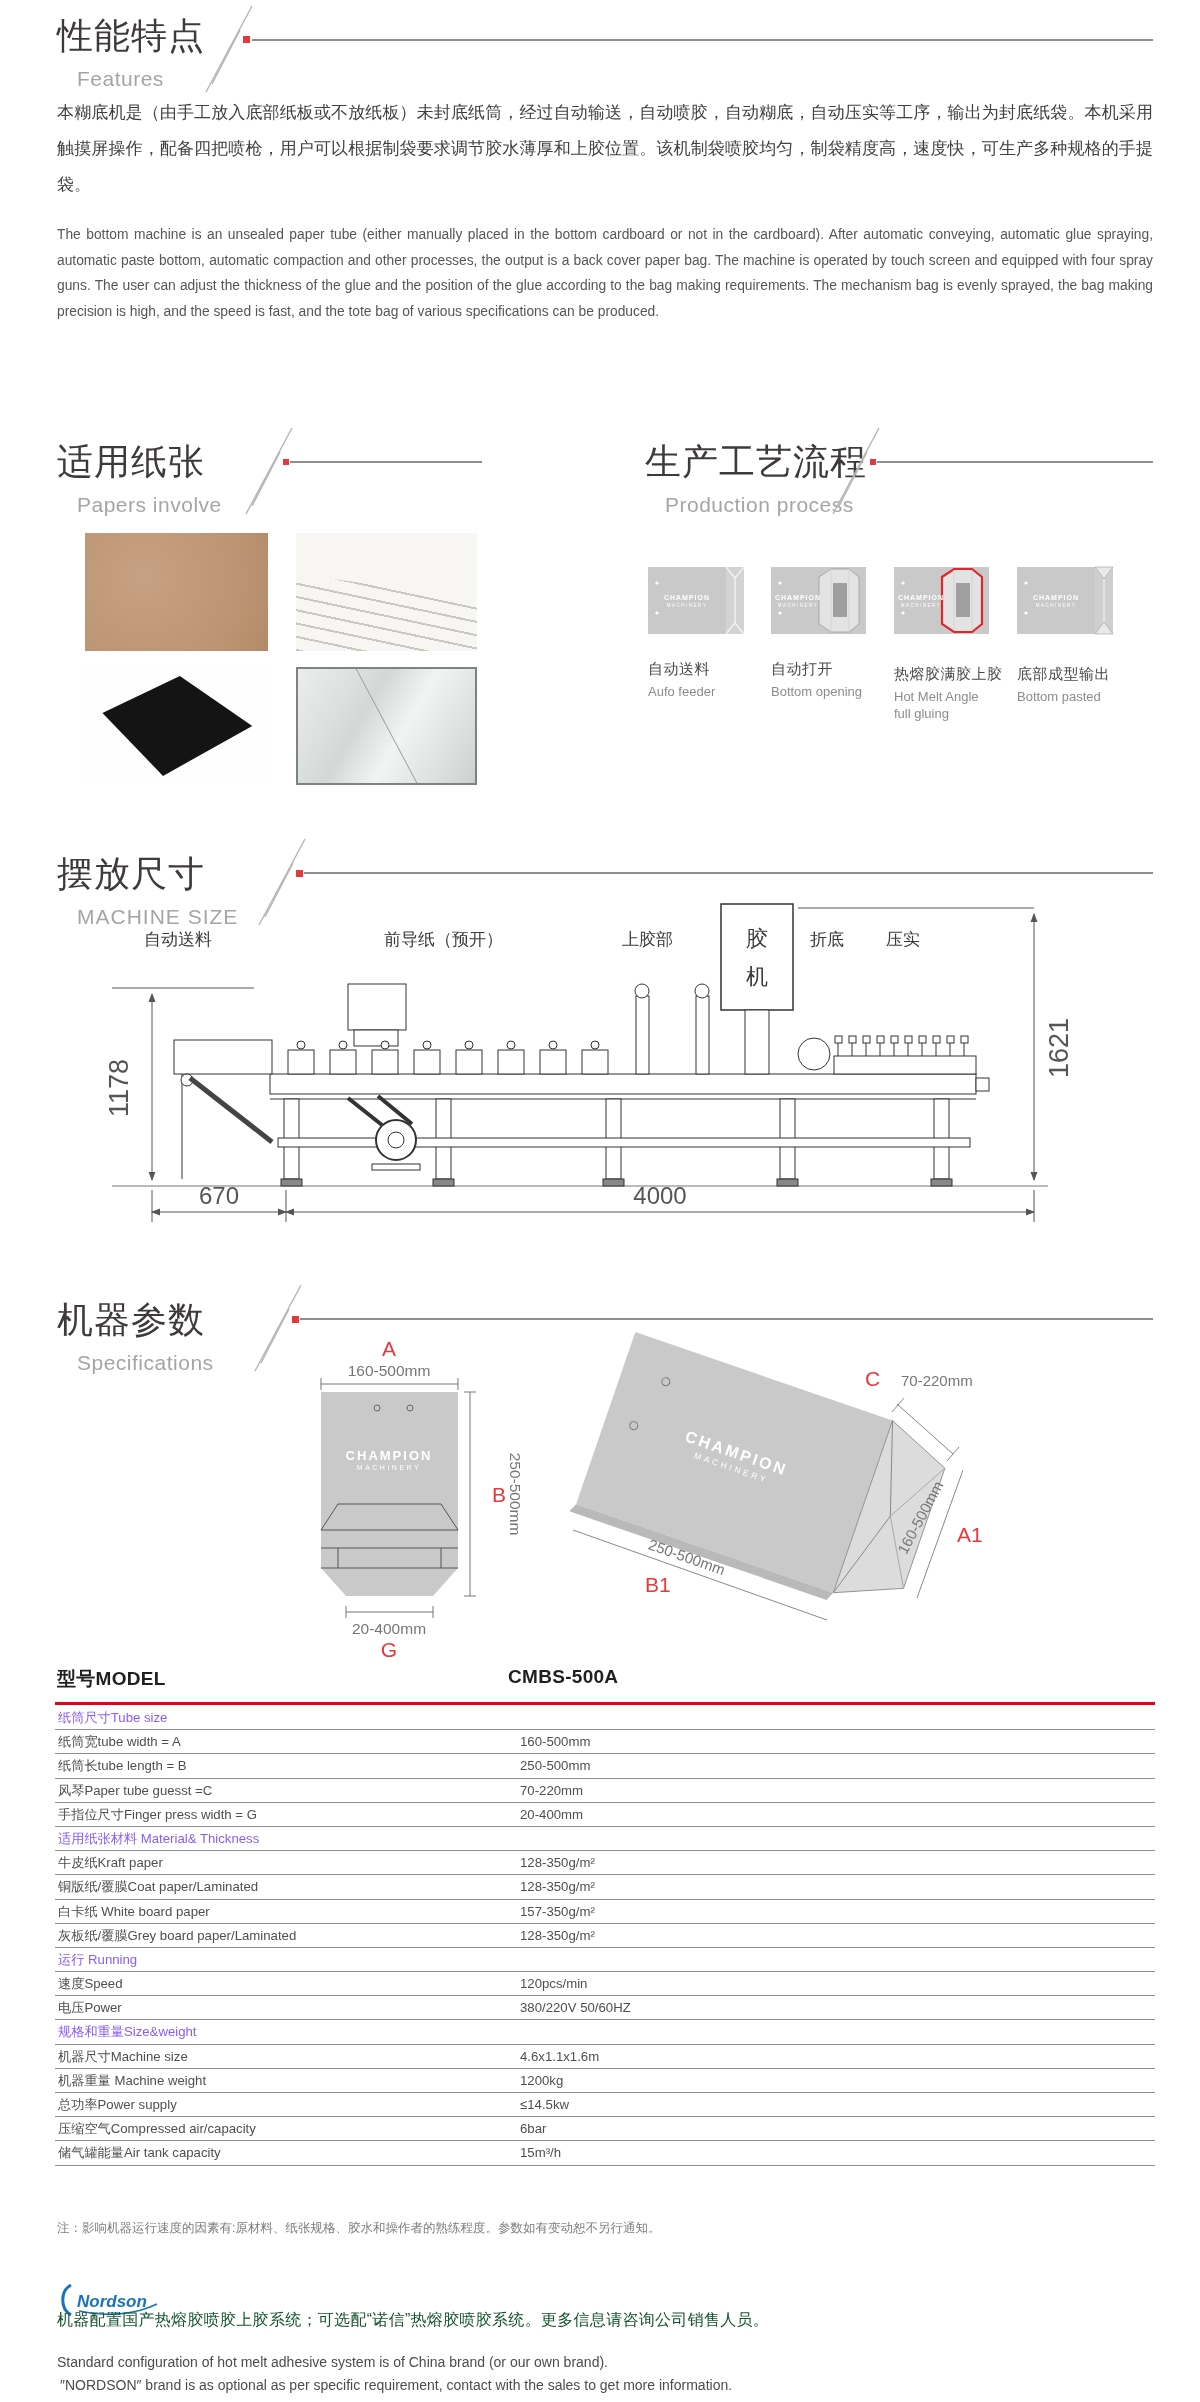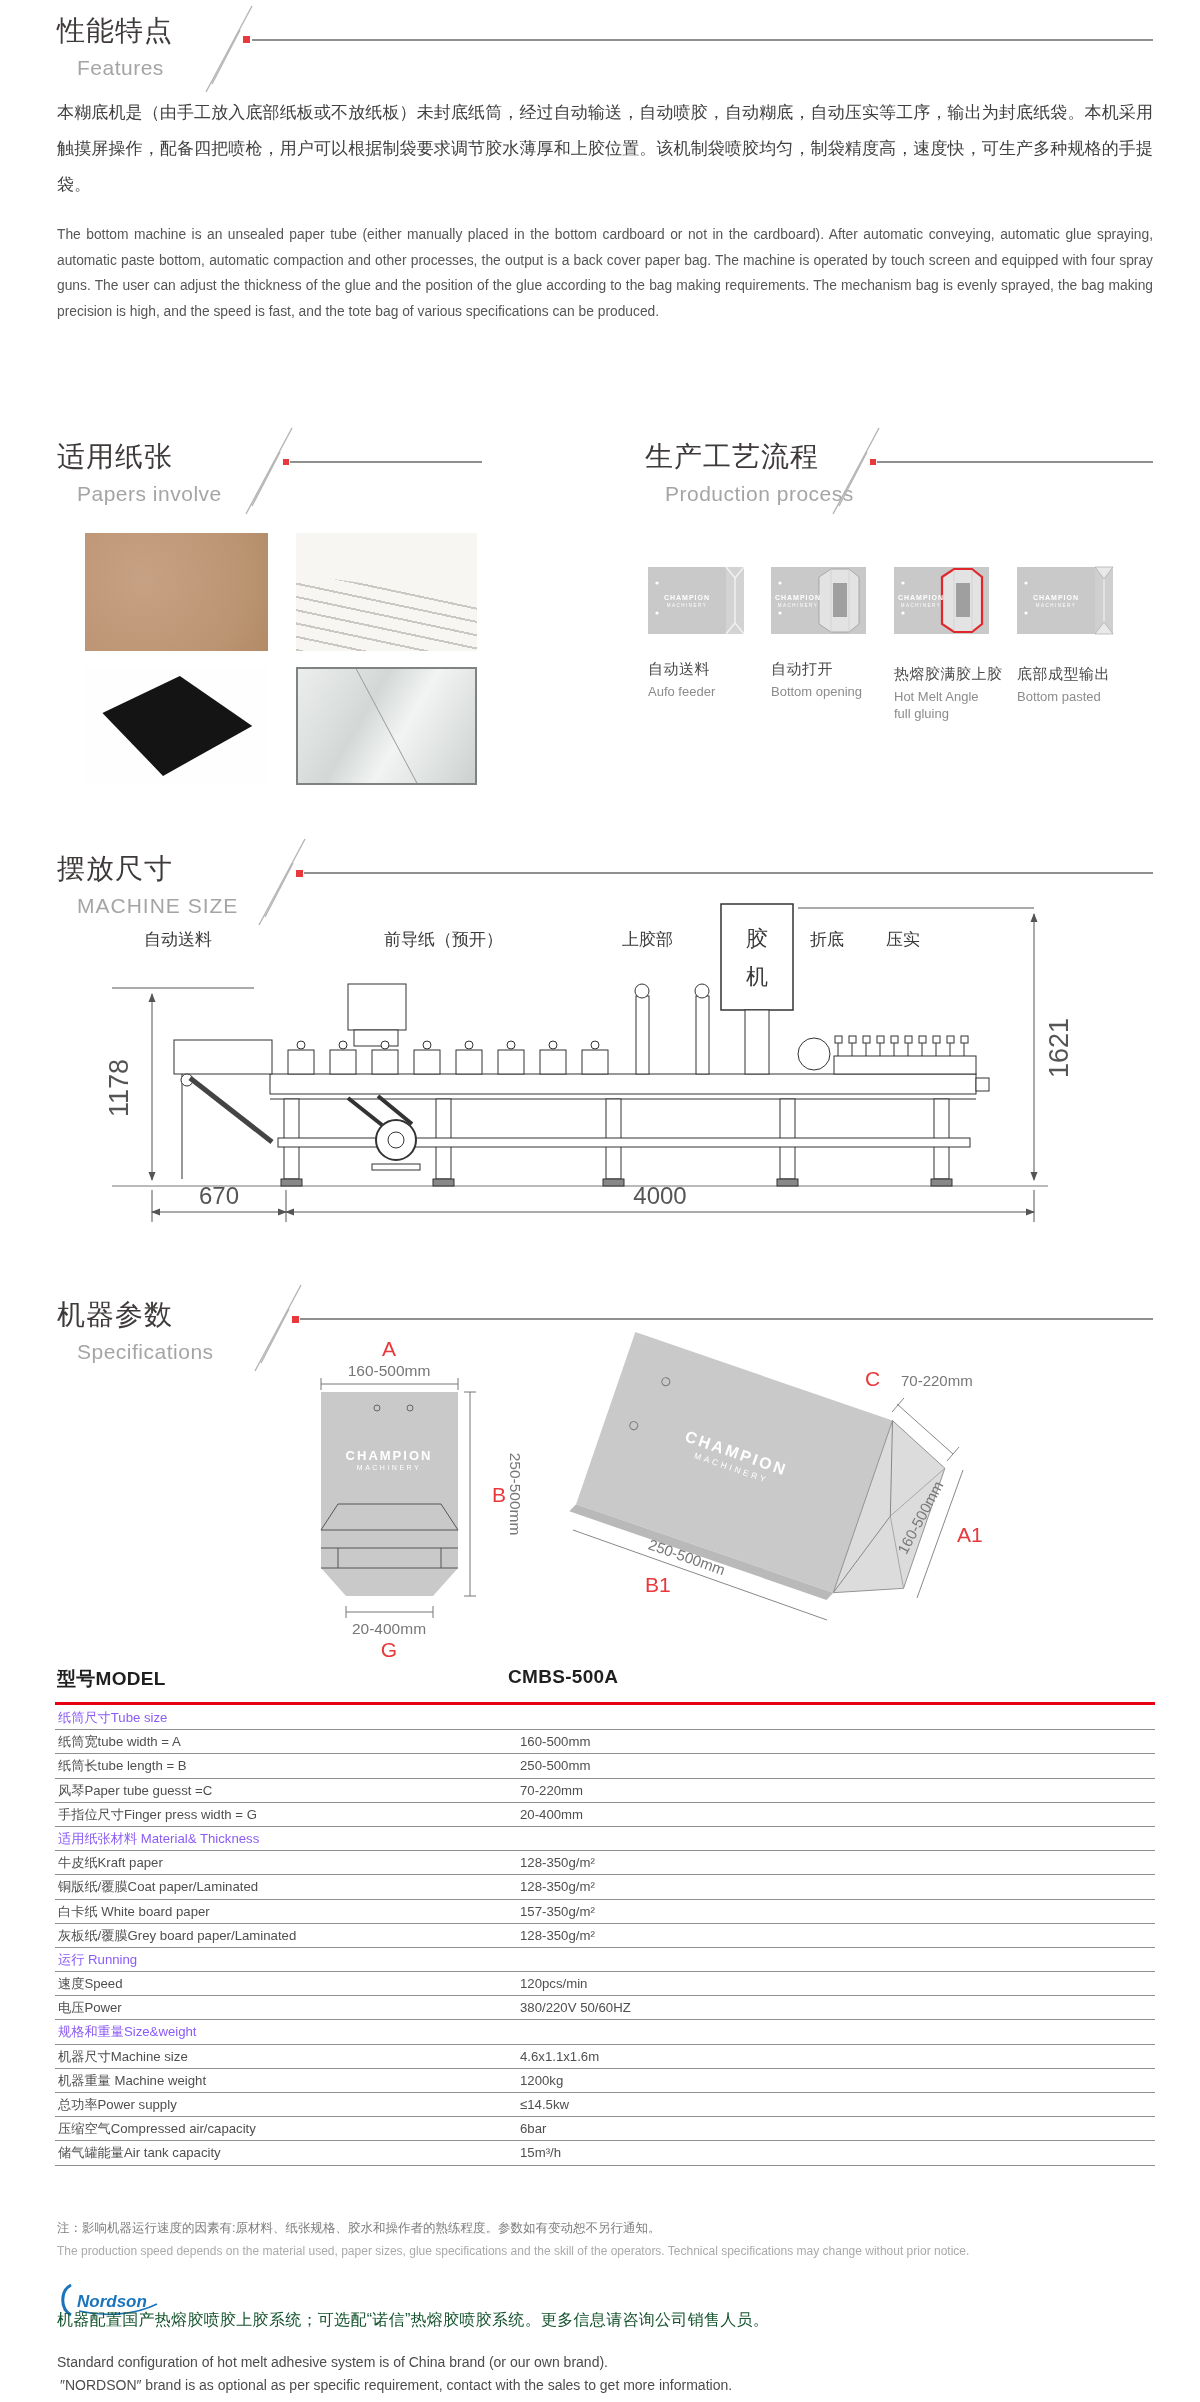--- a/index.html
+++ b/index.html
@@ -1,20 +1,20 @@
 <!DOCTYPE html>
 <html><head>
 <meta charset="utf-8">
 <style>
   html,body{margin:0;padding:0;background:#fff;}
   .page{position:relative;width:1200px;height:2402px;background:#fff;overflow:hidden;
         font-family:"Liberation Sans","DejaVu Sans",sans-serif;}
   .abs{position:absolute;}
   
-  .h-cn{font-size:28px;color:#3e3a39;letter-spacing:1px;font-weight:500;}
+  .h-cn{font-size:36px;color:#3e3a39;letter-spacing:1px;font-weight:500;}
   .h-en{font-size:21px;color:#a5a5a5;letter-spacing:0.5px;margin-top:6px;margin-left:20px;}
   .h-en.caps{letter-spacing:1px;}
   .rule{position:absolute;height:2px;background:#8f8f8f;}
   .rsq{position:absolute;width:7px;height:7px;background:#e8383c;}
   .slash-svg line{stroke:#b5b5b5;stroke-width:1.4;}
   
   .para-cn{font-size:17px;line-height:36px;color:#404040;text-align:justify;}
   .para-en{font-size:13.8px;line-height:25.5px;color:#565656;text-align:justify;}
   
   .pimg{position:absolute;}
@@ -448,21 +448,20 @@
       </div>
 
       <div class="t-row data">
         <span class="t-label">储气罐能量Air tank capacity</span>
         <span class="t-value">15m³/h</span>
       </div>
 
   </div>
 
   <div class="abs note-cn" style="left:57px;top:2220px;width:1100px;">注：影响机器运行速度的因素有:原材料、纸张规格、胶水和操作者的熟练程度。参数如有变动恕不另行通知。</div>
-  <div class="abs note-en" style="left:57px;top:2243px;width:1100px;">The production speed depends on the material used, paper sizes, glue specifications and the skill of the operators. Technical specifications may change without prior notice.</div>
 
   <svg class="abs" style="left:57px;top:2282px;" width="130" height="36" viewBox="0 0 130 36">
     <path d="M14,3 C3,9 3,27 14,33" stroke="#1a74bc" stroke-width="3" fill="none"></path>
     <text x="20" y="25" font-size="17" font-style="italic" font-weight="bold" fill="#1a74bc">Nordson</text>
     <path d="M22,29 C48,35 78,33 100,22" stroke="#1a74bc" stroke-width="1.6" fill="none"></path>
   </svg>
 
   <div class="abs foot-cn" style="left:57px;top:2310px;width:1100px;">机器配置国产热熔胶喷胶上胶系统；可选配“诺信”热熔胶喷胶系统。更多信息请咨询公司销售人员。</div>
   <div class="abs foot-en" style="left:57px;top:2348px;width:1100px;">Standard  configuration  of  hot  melt  adhesive  system is of China brand (or our own brand).</div>
   <div class="abs foot-en" style="left:60px;top:2371px;width:1100px;">″NORDSON″  brand is  as  optional as per specific requirement,  contact  with  the  sales  to  get  more  information.</div>

